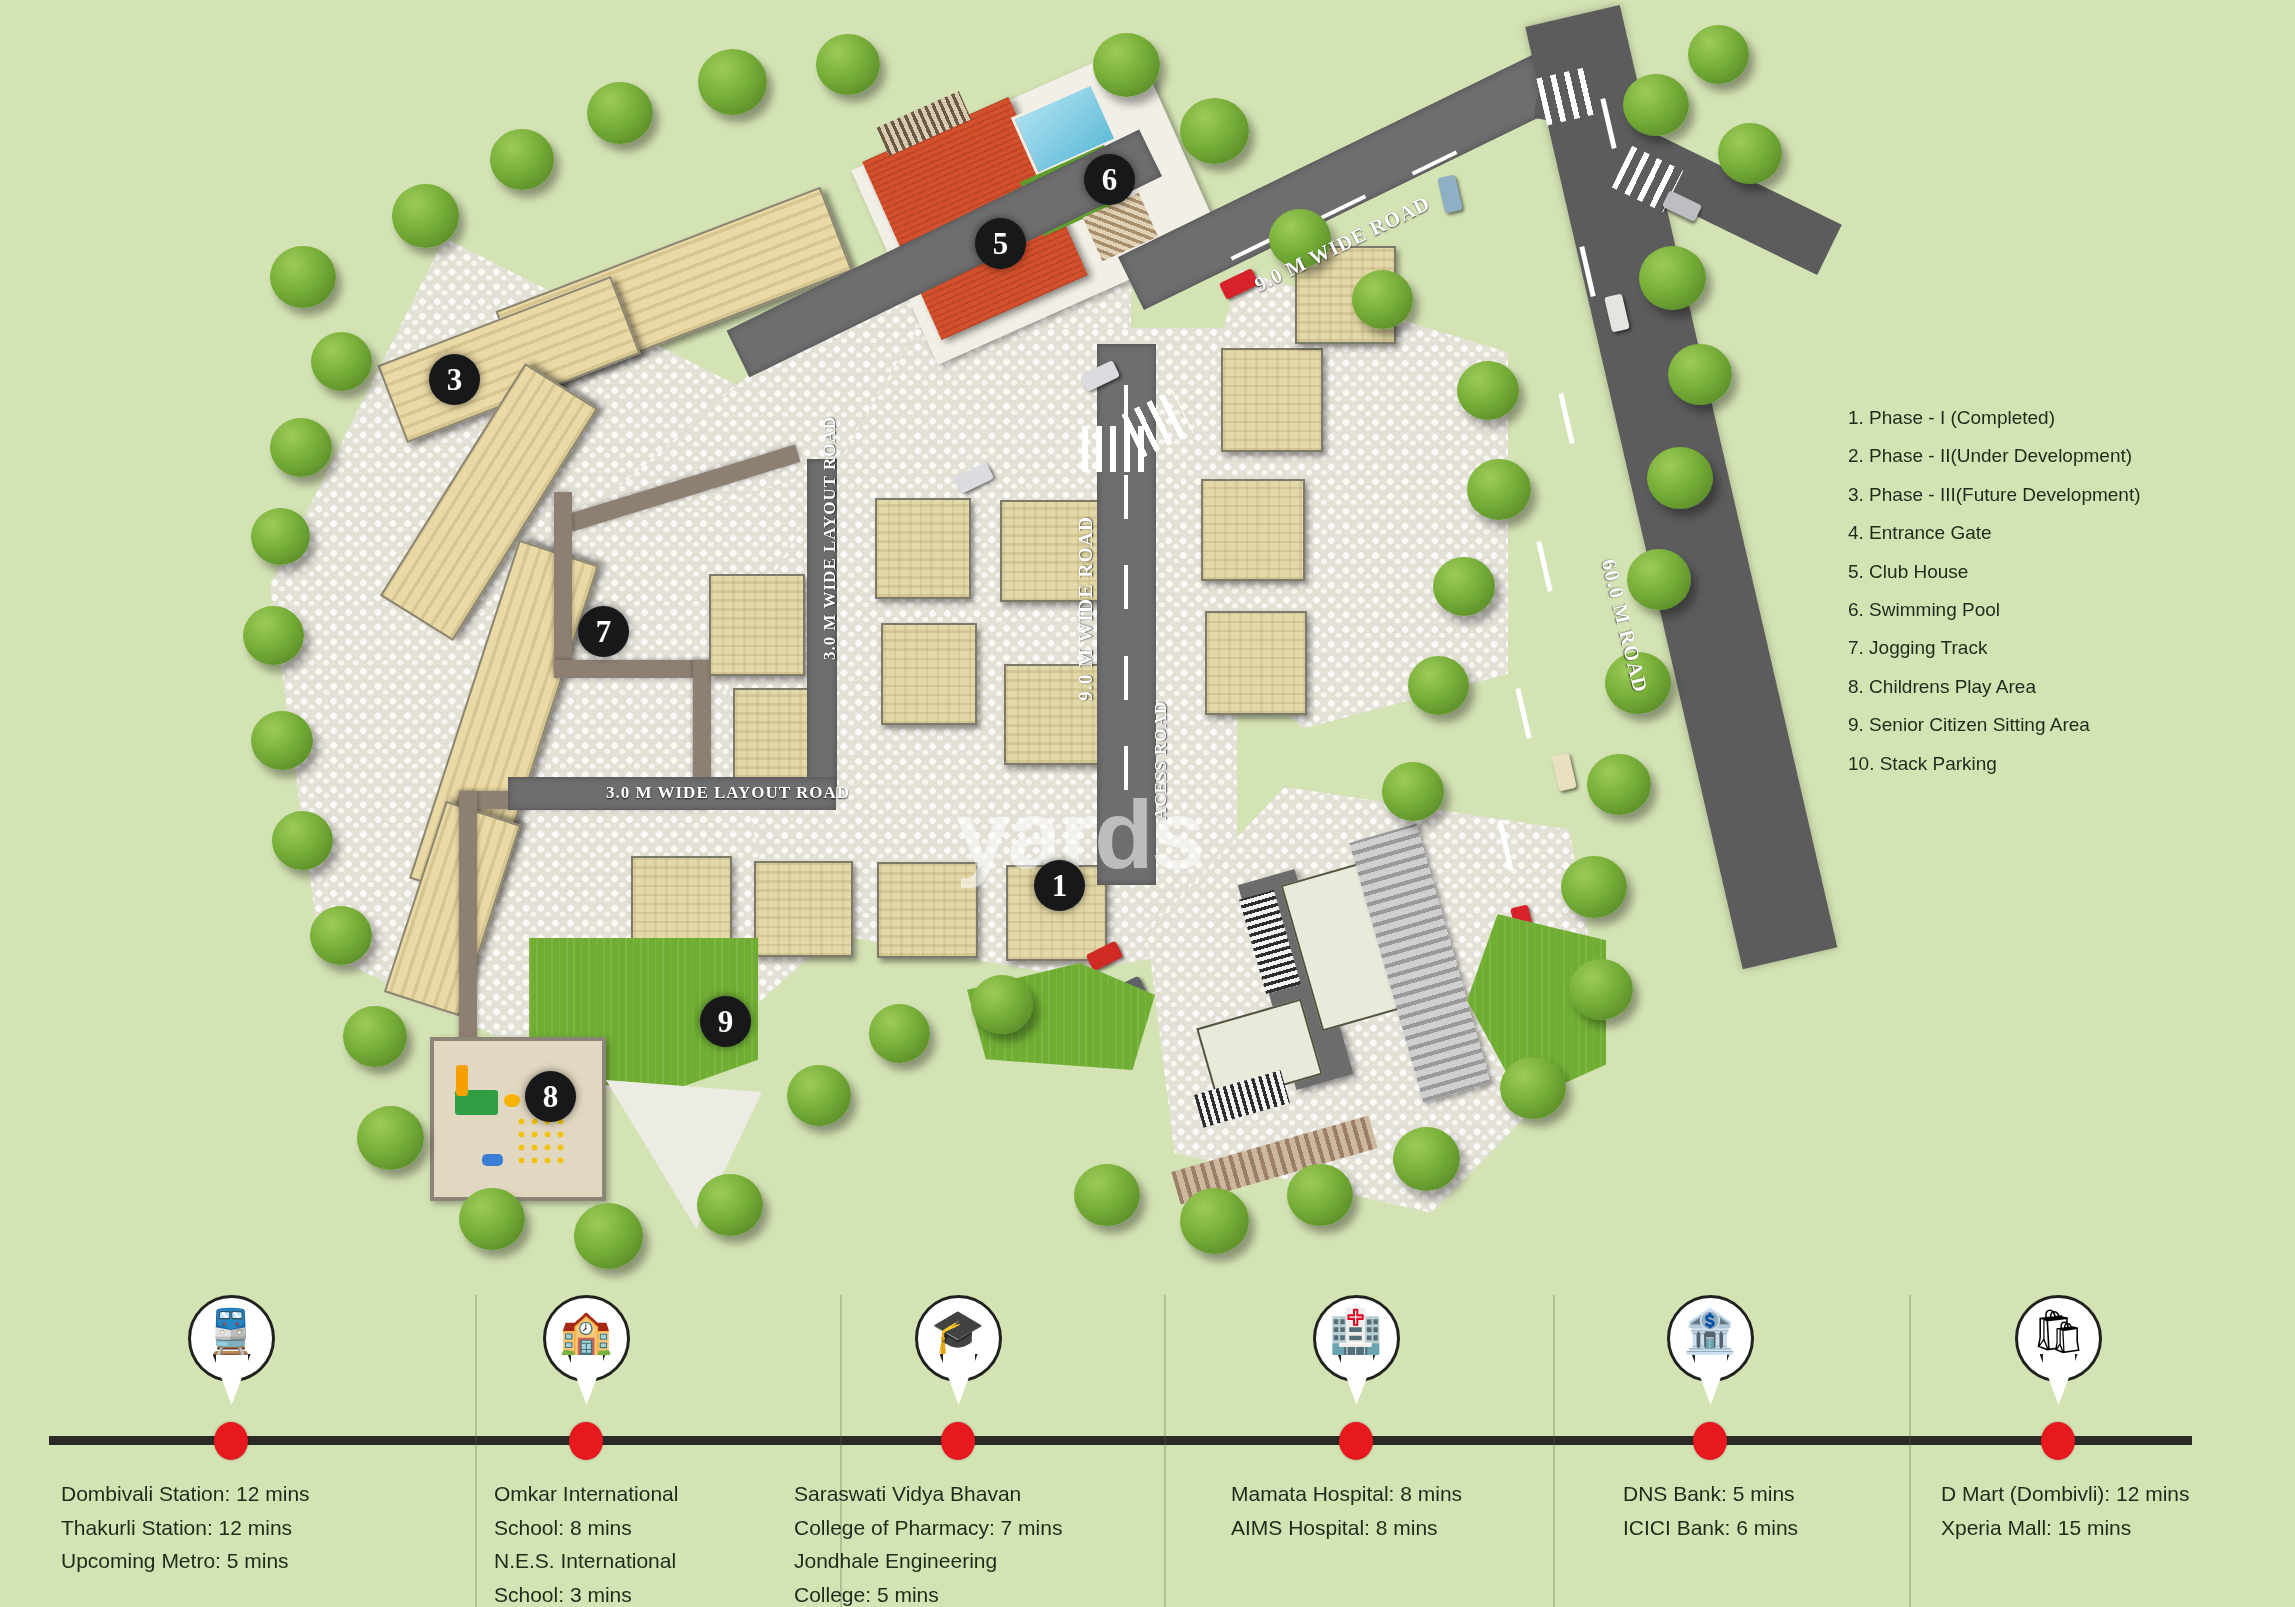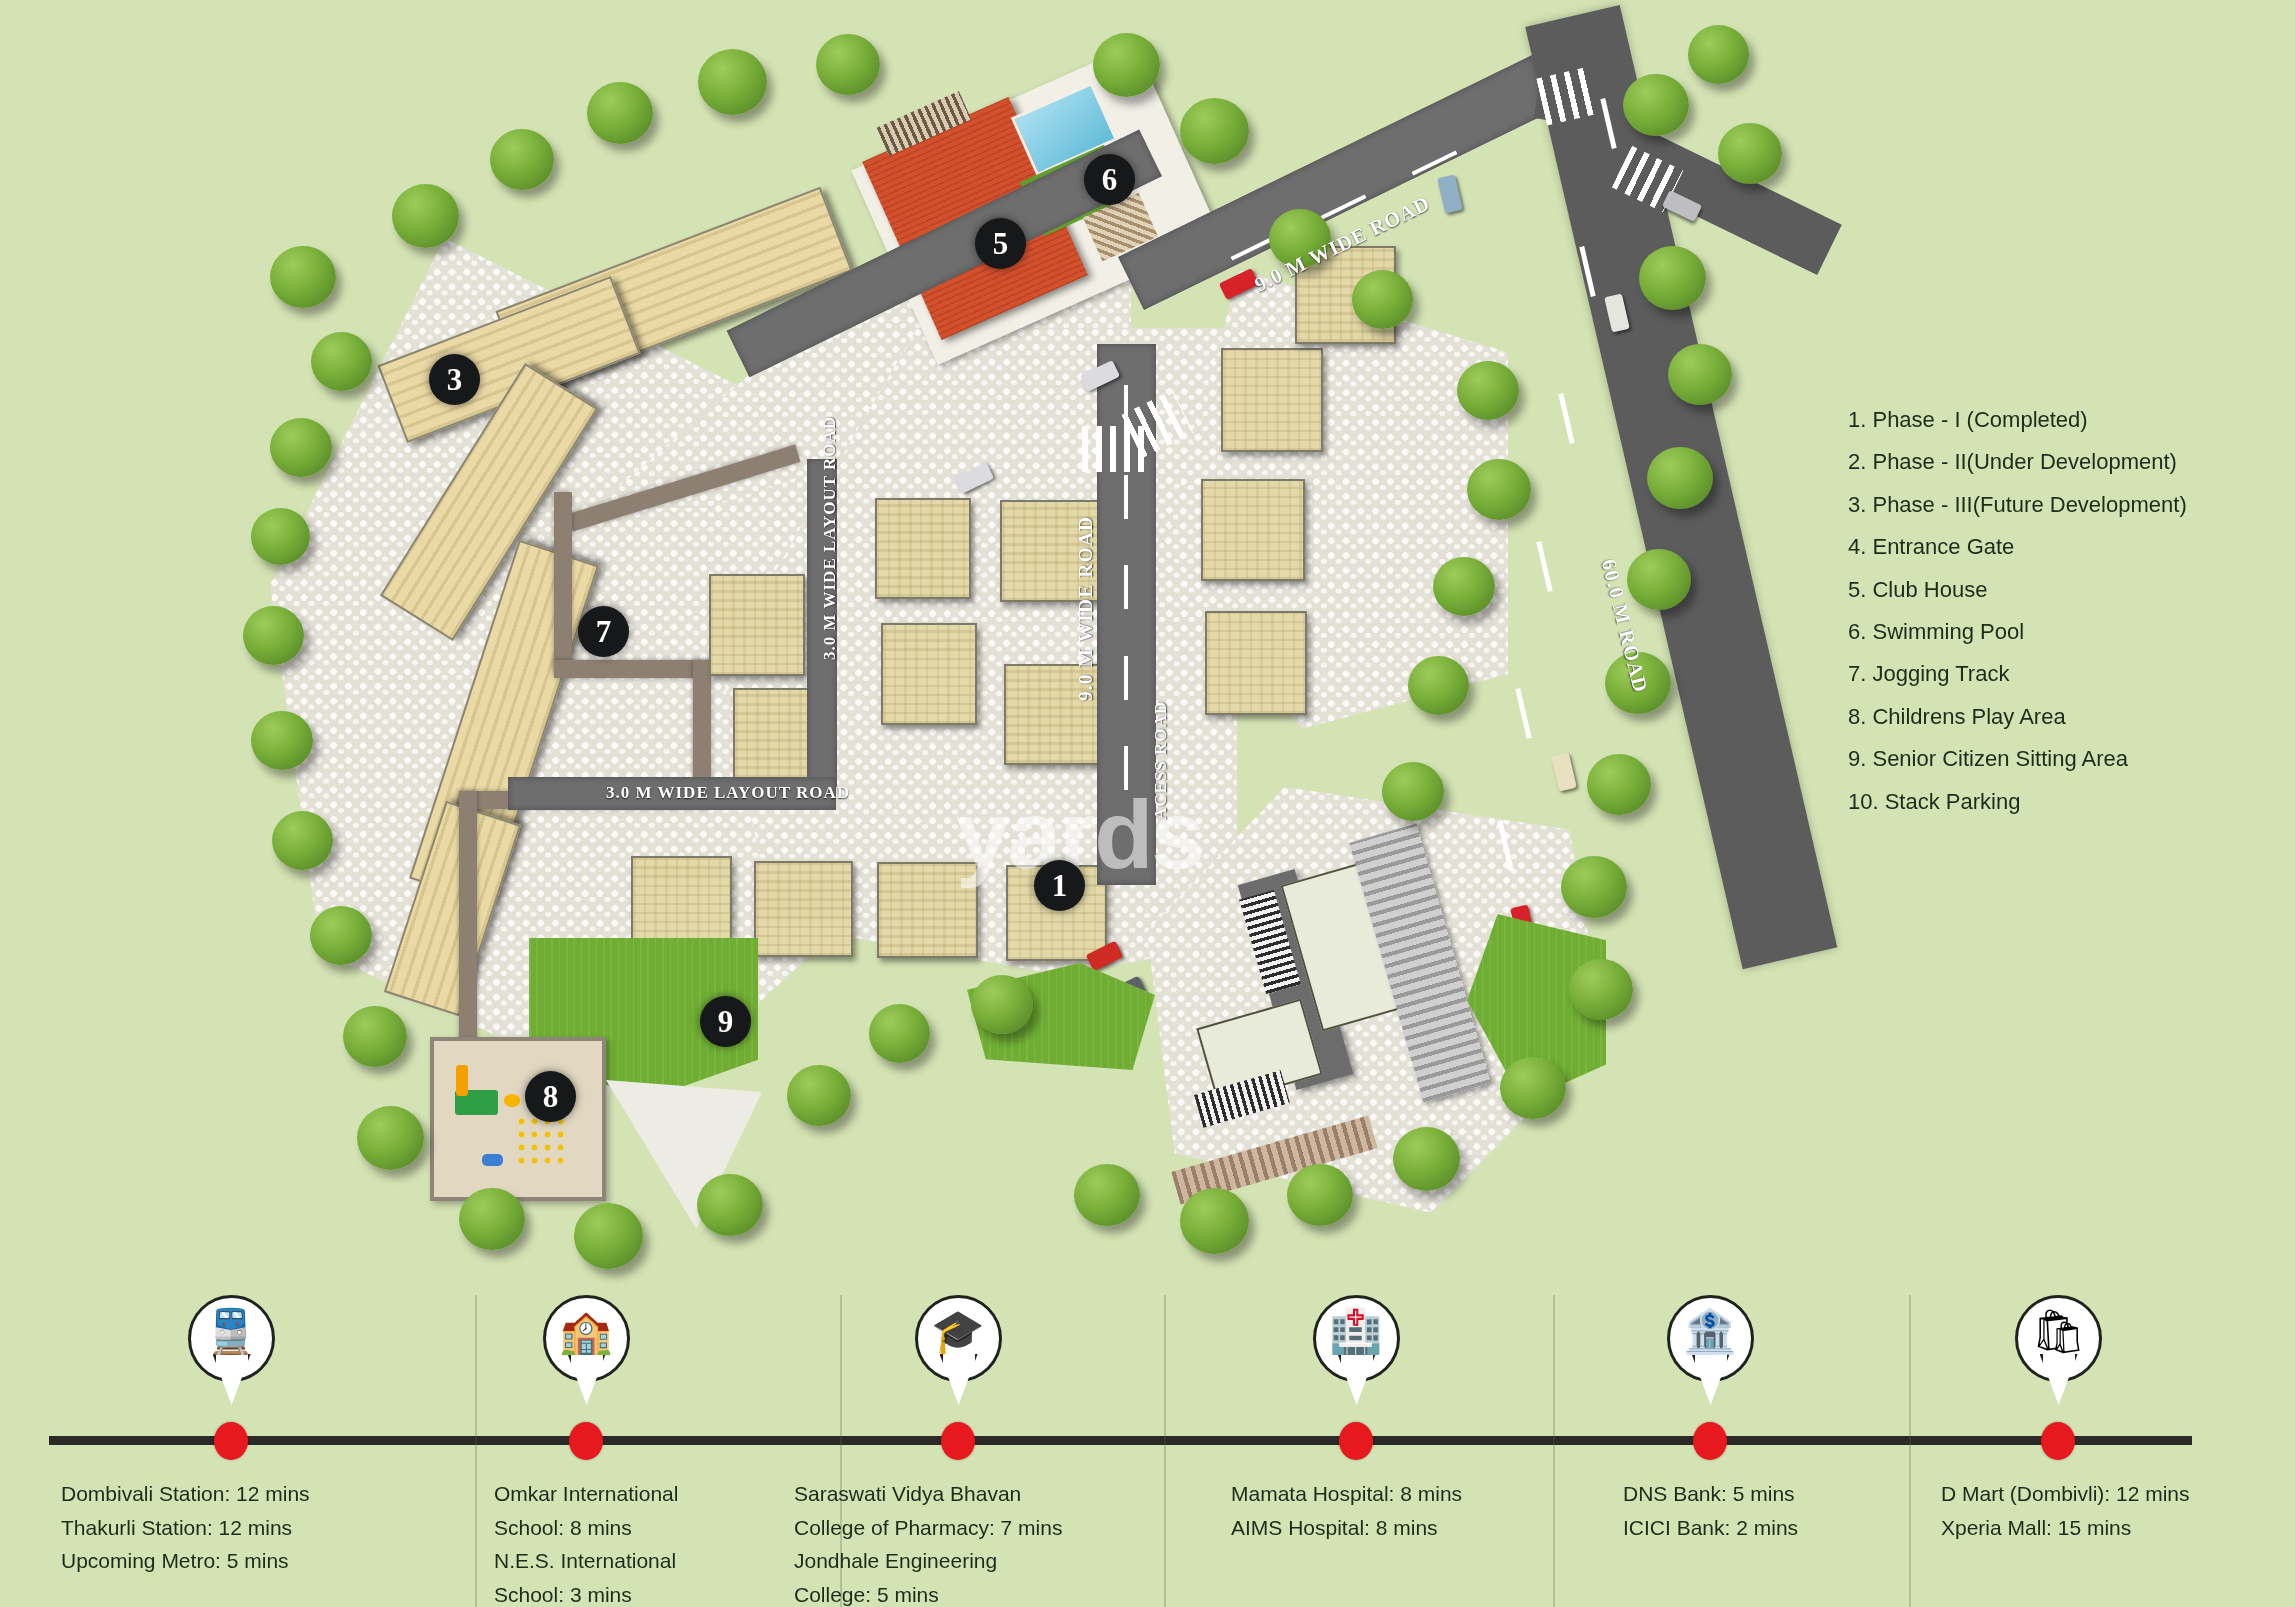--- a/index.html
+++ b/index.html
@@ -52,21 +52,21 @@
   #legend{position:absolute;left:1848px;top:373px;width:426px;}
   #legend-banner{position:relative;height:86px;}
   #legend-banner .tail{position:absolute;left:0;top:9.8px;width:97px;height:75px;
      background:linear-gradient(135deg,#8a8f80 0 48%,rgba(0,0,0,0) 49%);}
   #legend-banner .plate{position:absolute;left:48px;top:14px;width:321px;height:52px;
      background:linear-gradient(180deg,#cfd2cb,#c2c5bd);
      box-shadow:4.1px 4.1px 0 rgba(105,110,98,.85);
      display:flex;align-items:center;justify-content:center;}
   #legend-title{font-size:31px;letter-spacing:0.8px;color:#17181a;font-weight:400;}
   #legend-list{margin-top:34px;list-style:none;padding:0;}
-  #legend-list li{font-size:22px;color:#1d2b1a;margin-bottom:16.4px;white-space:nowrap;}
+  #legend-list li{font-size:19px;color:#1d2b1a;margin-bottom:16.4px;white-space:nowrap;}
 
   
   #timeline{position:absolute;left:0;top:1295px;width:2295px;height:312px;}
   #timeline-line{position:absolute;left:49px;top:141px;width:2143px;height:9px;background:#2a2a26;}
   .tl-sep{position:absolute;top:0;width:1.6px;height:312px;background:rgba(90,100,70,.28);}
   .tl-item{position:absolute;top:0;}
   .pin{position:absolute;left:0;top:0;width:87px;height:115px;}
   .pin .bubble{position:absolute;left:0;top:0;width:87px;height:87px;border-radius:50%;
      background:#fff;border:3.3px solid #20231d;box-sizing:border-box;}
   .pin .tip{position:absolute;left:24.6px;top:59px;width:38px;height:51px;background:#fff;
@@ -365,21 +365,21 @@
   </div>
 
   <div class="tl-item" style="left:1667px;">
     <div class="pin">
       <div class="bubble"></div>
       <div class="tip"></div>
       <div class="glyph">🏦</div>
     </div>
     <div class="dot" style="left:26px;top:127px;"></div>
     <div class="tl-text" style="left:-44px;top:182px;">DNS Bank: 5 mins</div>
-    <div class="tl-text" style="left:-44px;top:216px;">ICICI Bank: 2 mins</div>
+    <div class="tl-text" style="left:-44px;top:216px;">ICICI Bank: 6 mins</div>
   </div>
 
   <div class="tl-item" style="left:2015px;">
     <div class="pin">
       <div class="bubble"></div>
       <div class="tip"></div>
       <div class="glyph">🛍</div>
     </div>
     <div class="dot" style="left:26px;top:127px;"></div>
     <div class="tl-text" style="left:-74px;top:182px;">D Mart (Dombivli): 12 mins</div>

